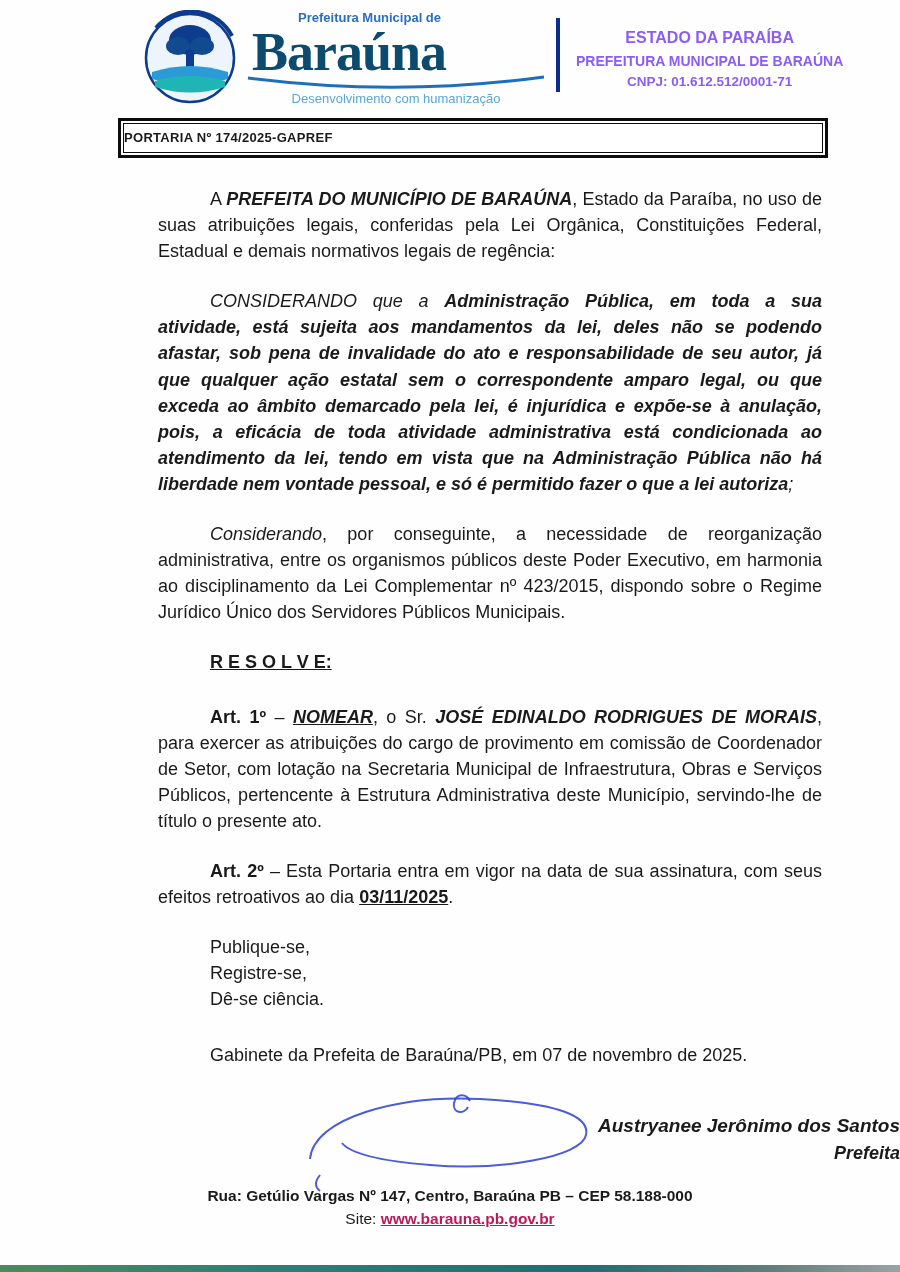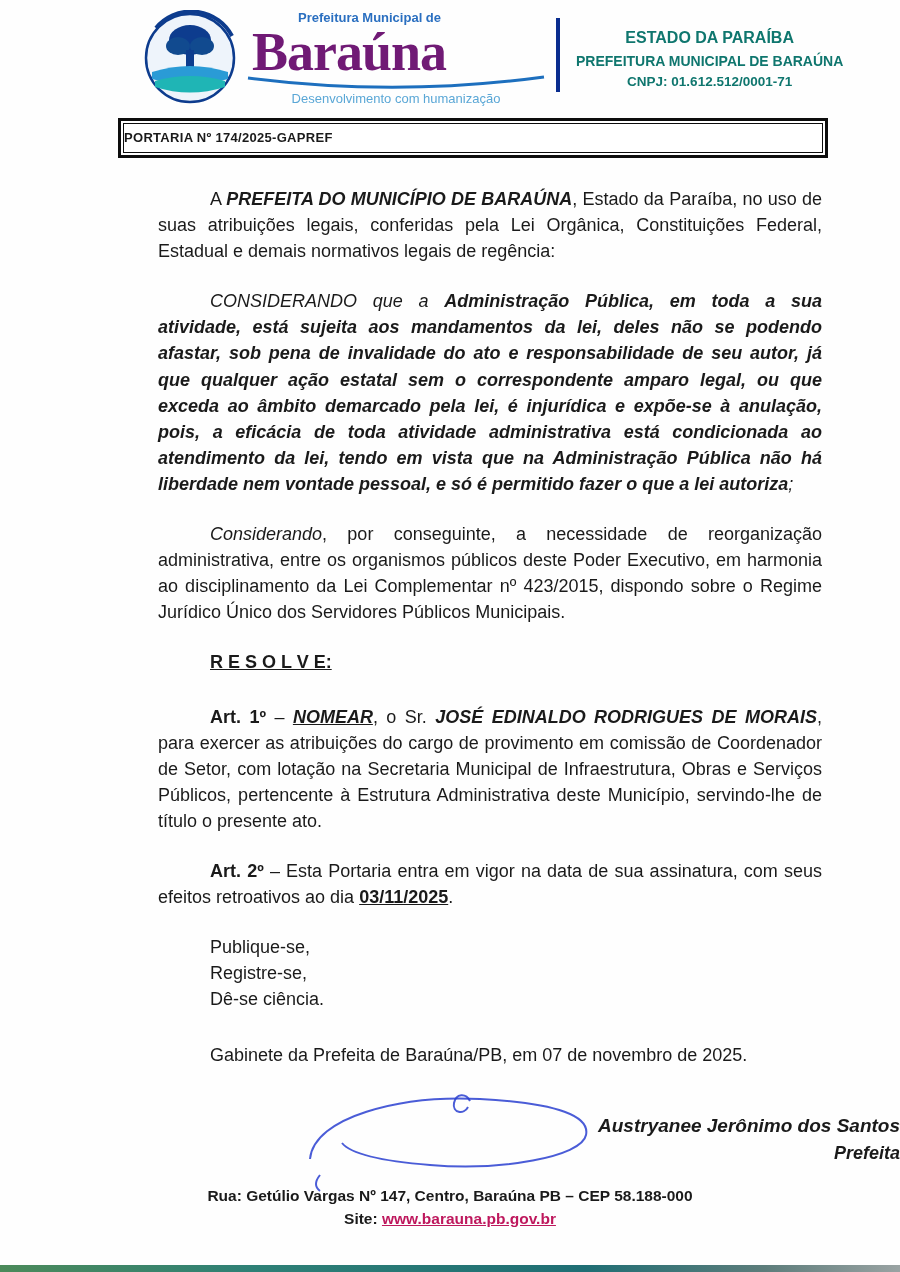--- a/index.html
+++ b/index.html
@@ -27,42 +27,42 @@
   .logo-text { position: relative; margin-left: 8px; width: 300px; }
   .logo-top {
     color: #2a6fc0;
     font-size: 13px;
     margin-left: 52px;
     font-weight: bold;
   }
   .logo-name {
     font-family: "Liberation Serif", serif;
     font-weight: bold;
-    color: #701a75;
+    color: #0c4a6e;
     font-size: 54px;
     line-height: 1.0;
     letter-spacing: -1px;
     margin-left: 6px;
   }
   .logo-swoosh { display: block; margin-top: -4px; }
   .logo-tagline {
     color: #5aa7d6;
     font-size: 13px;
     text-align: center;
     margin-top: -2px;
   }
   .header-divider {
     width: 4px;
     height: 74px;
     background: #0a2d8f;
     margin: 8px 16px 0 10px;
     flex: 0 0 auto;
   }
   .header-right {
-    color: #0f766e;
+    color: #8b5cf6;
     font-weight: bold;
     text-align: center;
     padding-top: 16px;
     line-height: 1.55;
   }
   .hr-line1 { font-size: 16px; }
   .hr-line2 { font-size: 14px; }
   .hr-line3 { font-size: 13.5px; }
 
   
@@ -121,21 +121,21 @@
   .sig-title { font-weight: bold; font-style: italic; font-size: 18px; margin-top: 6px; position: relative; }
 
   
   .footer {
     margin-top: 20px;
     text-align: center;
     font-weight: bold;
     font-size: 15.5px;
     line-height: 1.5;
   }
-  .site-label { font-weight: bold; }
+  .site-label { font-weight: normal; }
   .site-link {
     color: #be185d;
     text-decoration: underline;
     font-weight: bold;
     cursor: pointer;
   }
 
   
   .scan-edge-bottom {
     position: absolute;

